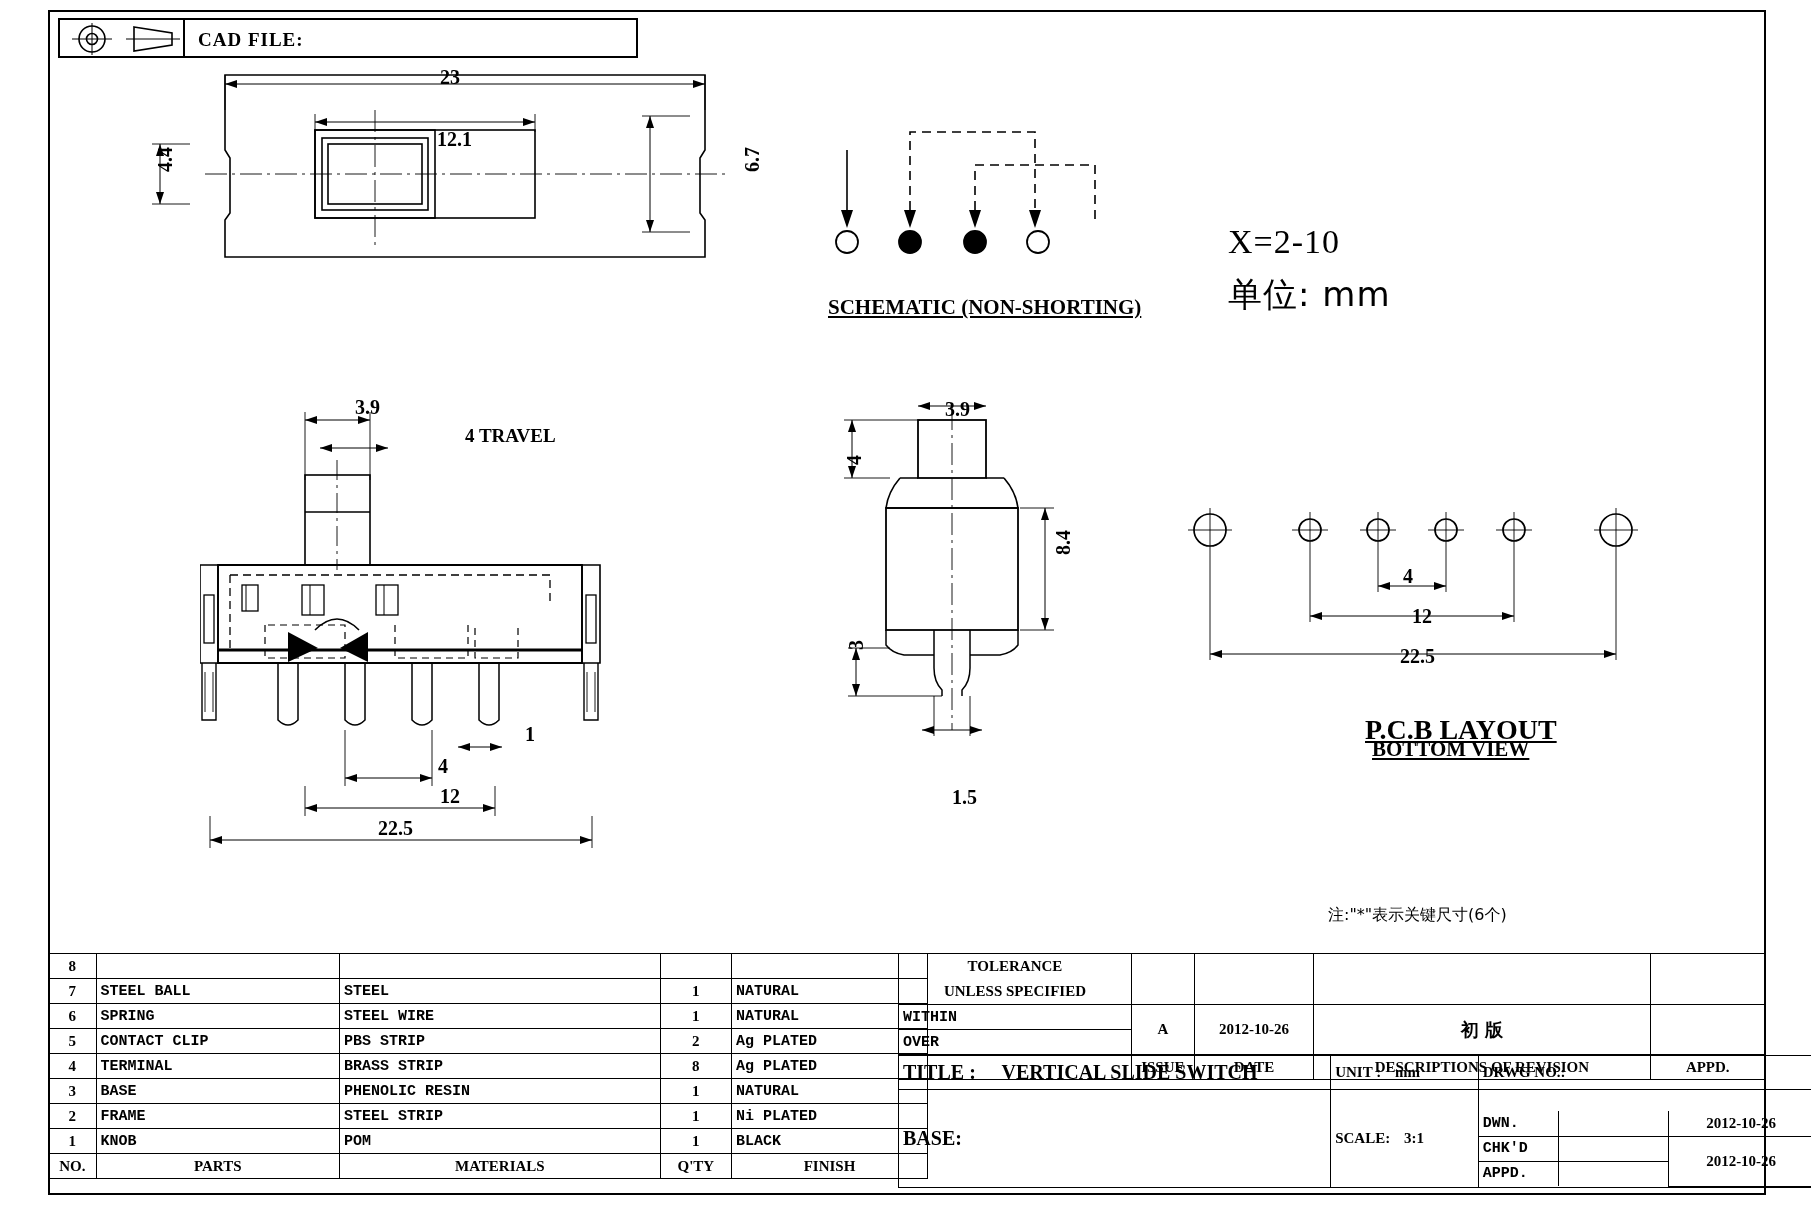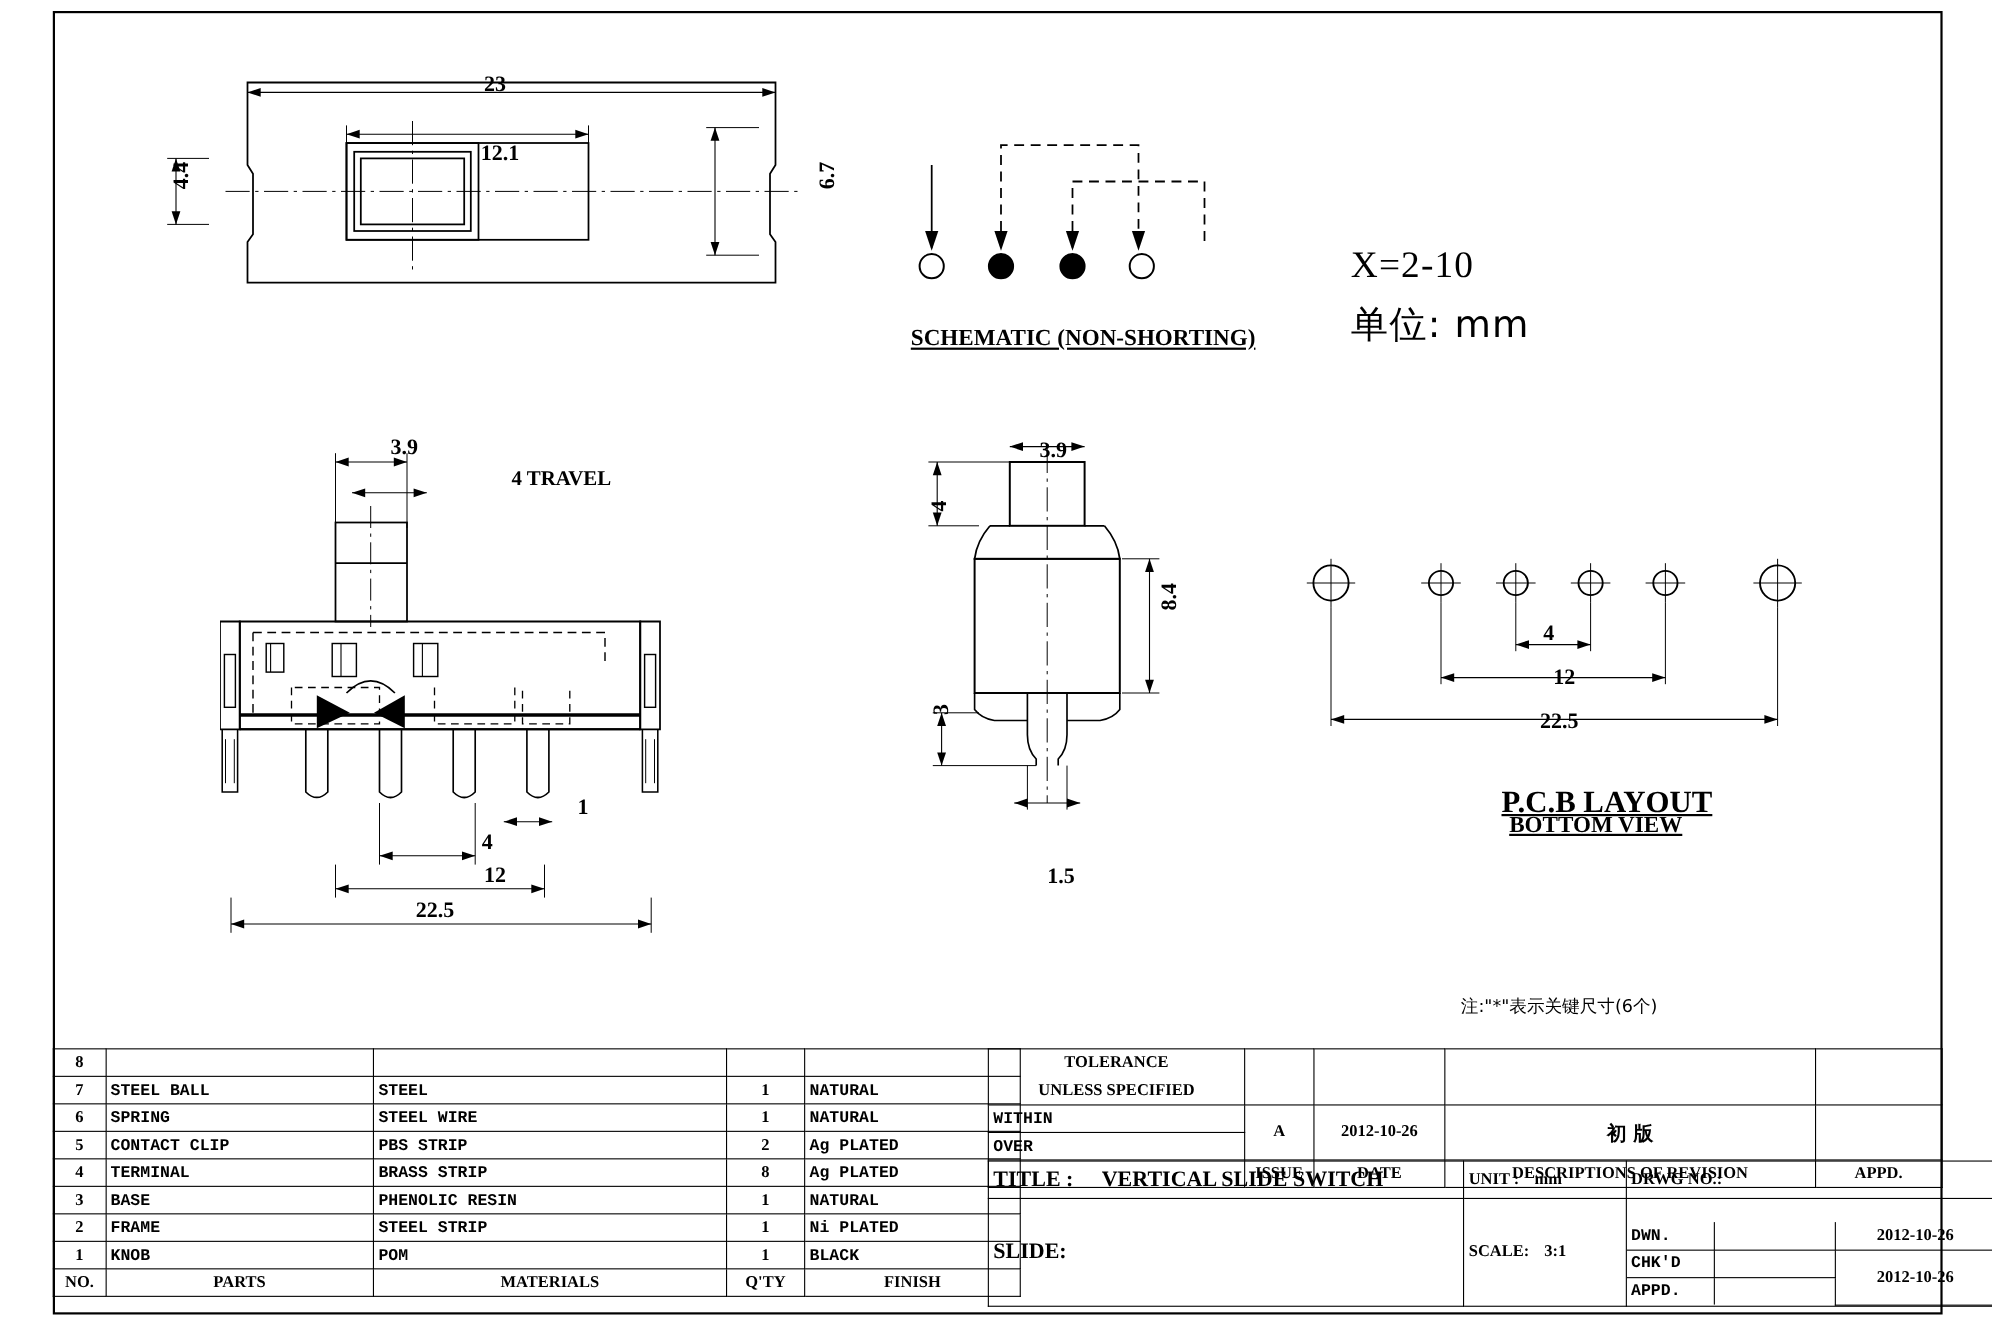--- a/index.html
+++ b/index.html
@@ -22,20 +22,33 @@
   .ul{text-decoration:underline;}
   .note{position:absolute;font-size:15px;}
   .company{position:absolute;font-size:26px;font-family:"DejaVu Sans",sans-serif;}
 </style>
 </head>
 <body>
 
 <div class="sheet">
   <div class="frame"></div>
 
+  <div class="cad">
+    <div class="cadsep">
+      <svg width="123" height="38" viewBox="0 0 123 38">
+        <circle cx="32" cy="19" r="13" fill="none" stroke="#000" stroke-width="1.6"></circle>
+        <circle cx="32" cy="19" r="5.5" fill="none" stroke="#000" stroke-width="1.6"></circle>
+        <line x1="12" y1="19" x2="52" y2="19" stroke="#000" stroke-width="1"></line>
+        <line x1="32" y1="3" x2="32" y2="35" stroke="#000" stroke-width="1"></line>
+        <polygon points="74,7 112,13 112,25 74,31" fill="none" stroke="#000" stroke-width="1.6"></polygon>
+        <line x1="66" y1="19" x2="120" y2="19" stroke="#000" stroke-width="1"></line>
+      </svg>
+    </div>
+    <div class="cadtxt">CAD FILE:</div>
+  </div>
 
   <svg style="position:absolute;left:130px;top:70px;" width="630" height="250">
 
     <path d="M95,105 L95,180 L100,188 L100,243 L95,250 L95,287 L575,287 L575,250 L570,243 L570,188 L575,180 L575,105 Z" fill="none" stroke="#000" stroke-width="1.6" transform="translate(0,-100)"></path>
 
     <rect x="185" y="60" width="220" height="88" fill="none" stroke="#000" stroke-width="1.6"></rect>
     <rect x="185" y="60" width="120" height="88" fill="none" stroke="#000" stroke-width="1.6"></rect>
     <rect x="192" y="68" width="106" height="72" fill="none" stroke="#000" stroke-width="1.6"></rect>
     <rect x="198" y="74" width="94" height="60" fill="none" stroke="#000" stroke-width="1.6"></rect>
 
@@ -389,21 +402,21 @@
           <span>UNIT :</span>
           <span style="margin-left:10px;">mm</span>
         </td>
         <td style="width:318px;margin-left:24px;" rowspan="1">
           <span>DRWG NO.:</span>
           <span></span>
         </td>
       </tr>
       <tr>
         <td style="height:34px;">
-          <span style="font-size:20px;">SLIDE:</span>
+          <span style="font-size:20px;">BASE:</span>
           <span style="font-size:20px;"></span>
         </td>
         <td>
           <span>SCALE:</span>
           <span style="margin-left:10px;">3:1</span>
         </td>
         <td style="padding:0;">
           <table class="tbl" style="position:static;width:100%;border:none;margin-top:21px;">
             <tbody>
               <tr>

